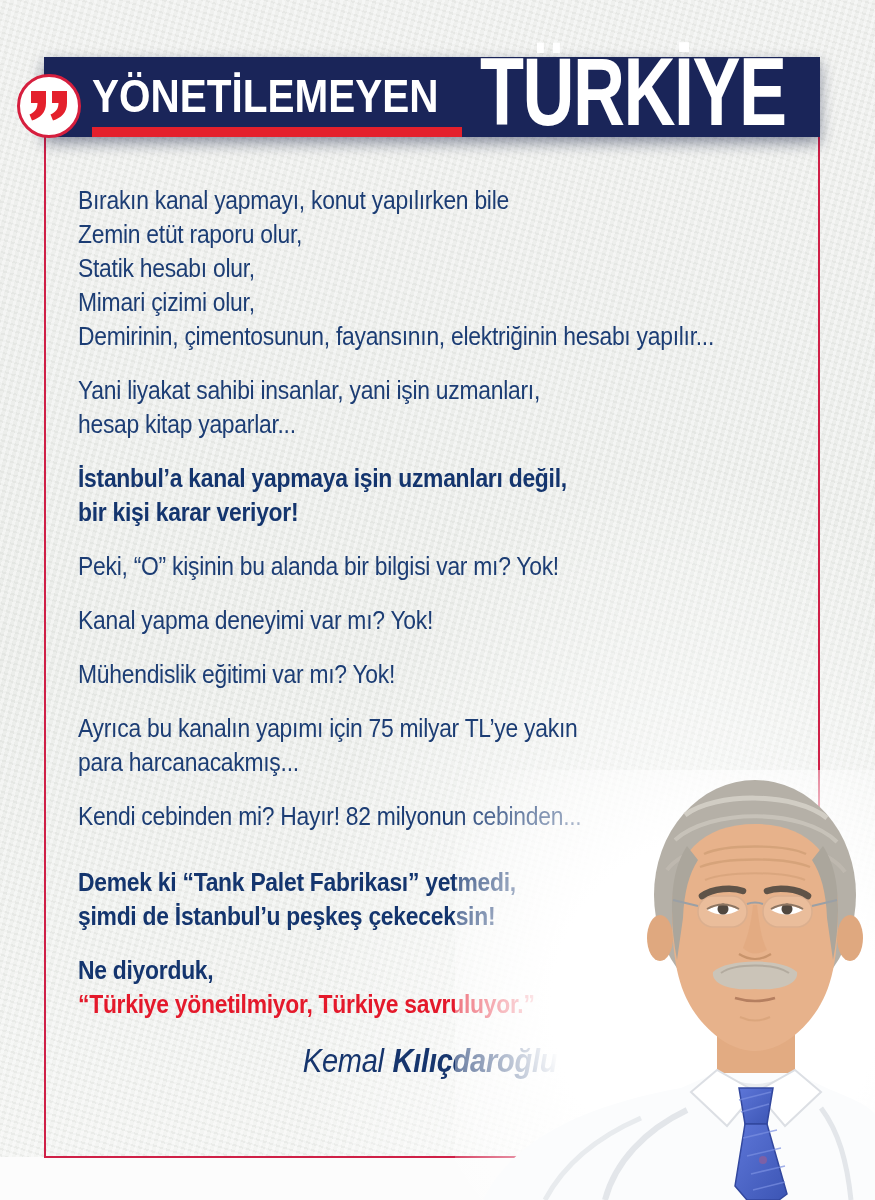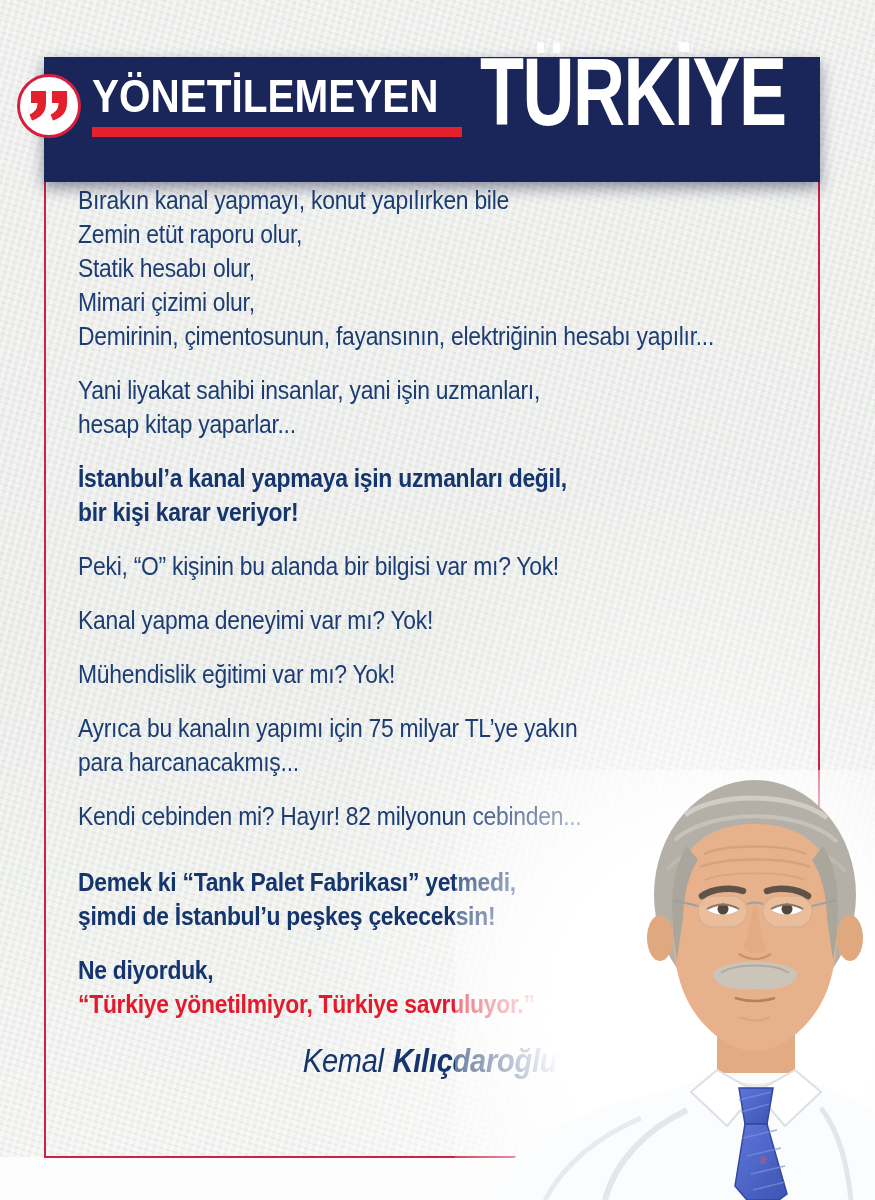--- a/index.html
+++ b/index.html
@@ -12,21 +12,21 @@
       repeating-linear-gradient(105deg, rgba(255,255,255,.40) 0 3px, rgba(0,0,0,0) 3px 7px),
       repeating-linear-gradient(17deg, rgba(201,204,199,.22) 0 2px, rgba(0,0,0,0) 2px 6px),
       linear-gradient(180deg,#eff0ee 0%,#ebedea 55%,#f4f5f3 100%);
   }
   
   .bottom-white{position:absolute;left:0;right:0;top:1157px;bottom:0;background:#fcfcfc;z-index:1;}
   
   .frame{position:absolute;left:44px;top:58px;width:772px;height:1096px;
     border:2px solid #cf2047;z-index:1;}
   
-  .banner{position:absolute;left:44px;top:57px;width:776px;height:125px;background:#1a2559;
+  .banner{position:absolute;left:44px;top:57px;width:776px;height:80px;background:#1a2559;
     box-shadow:0 6px 14px rgba(12,22,58,.45);z-index:5;}
   .title-small{position:absolute;left:48px;top:16px;font-weight:bold;font-size:46px;line-height:46px;
     color:#ffffff;white-space:nowrap;letter-spacing:0;transform:scaleX(.88);transform-origin:0 0;}
   .title-underline{position:absolute;left:48px;top:70px;width:370px;height:10px;background:#e4202c;}
   .title-big{position:absolute;left:436px;top:-13px;font-weight:bold;font-size:96px;line-height:96px;
     color:#ffffff;white-space:nowrap;letter-spacing:-2px;transform:scaleX(.75);transform-origin:0 0;}
   .quote-circle{position:absolute;left:-27px;top:17px;width:64px;height:64px;box-sizing:border-box;
     background:#ffffff;border:3px solid #d61f3e;border-radius:50%;
     display:flex;align-items:center;justify-content:center;}
   

